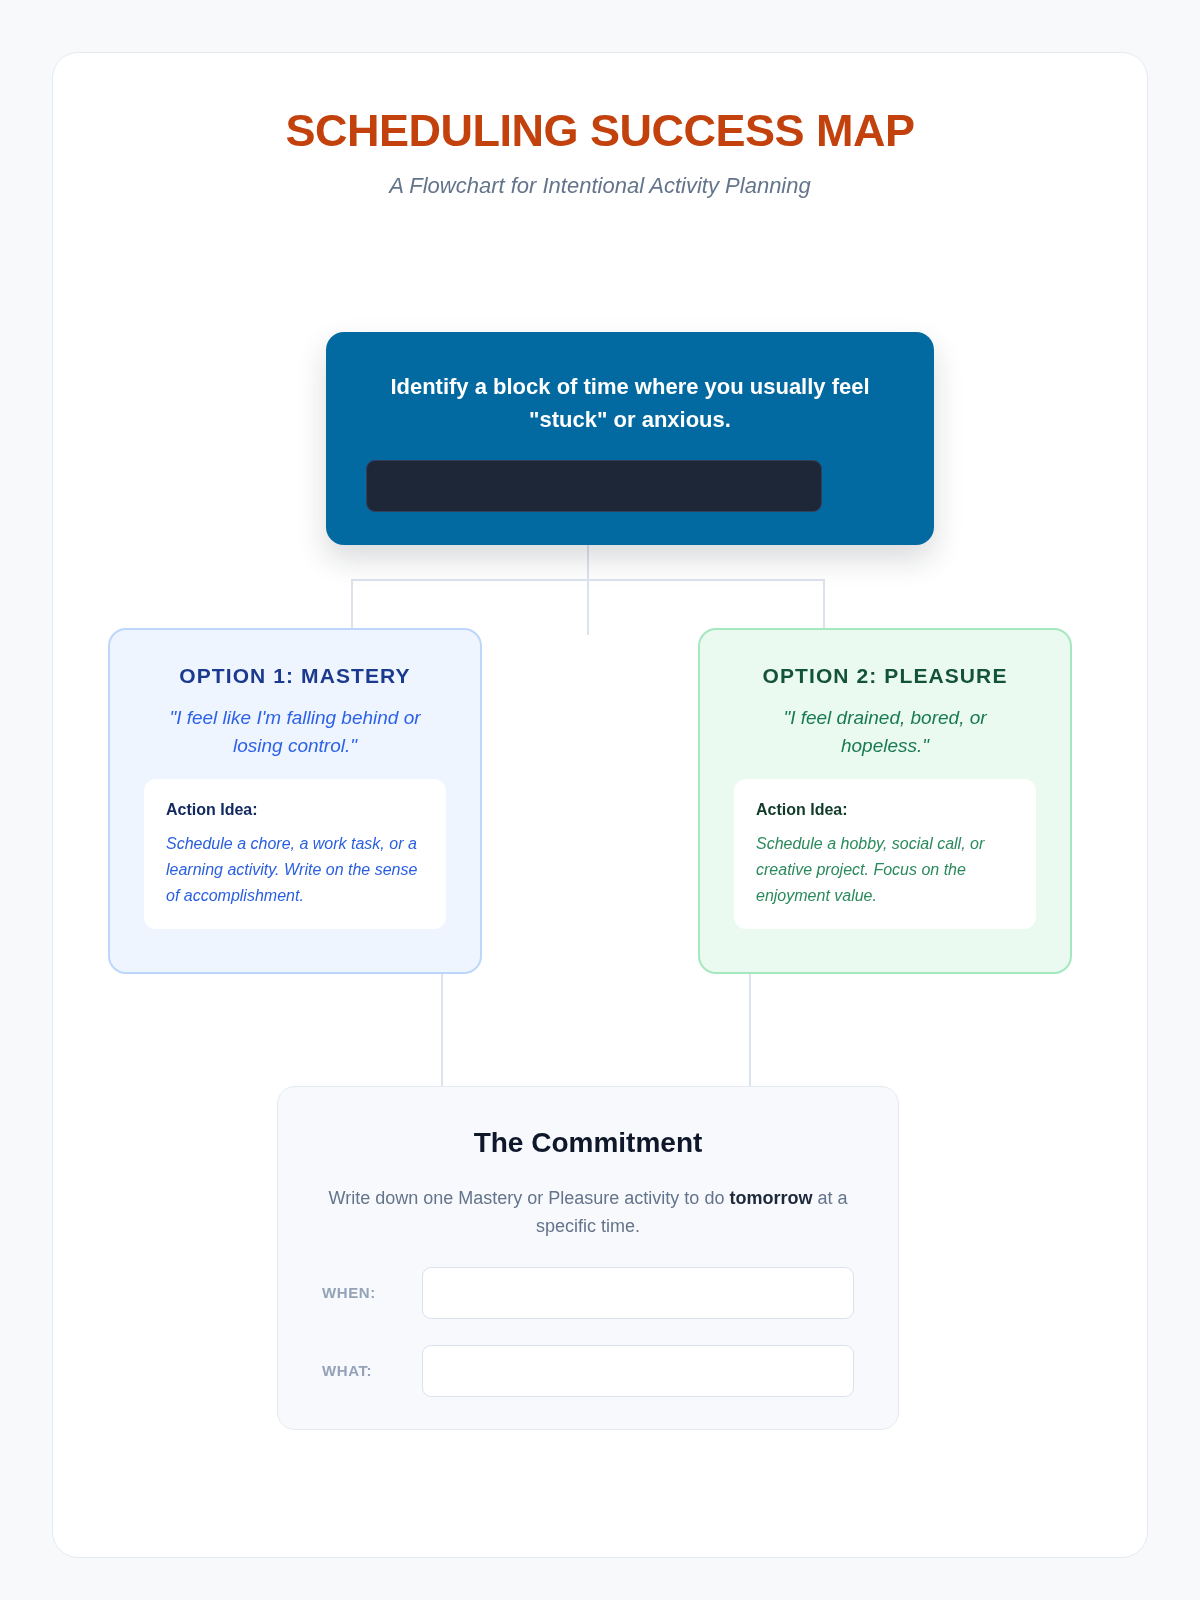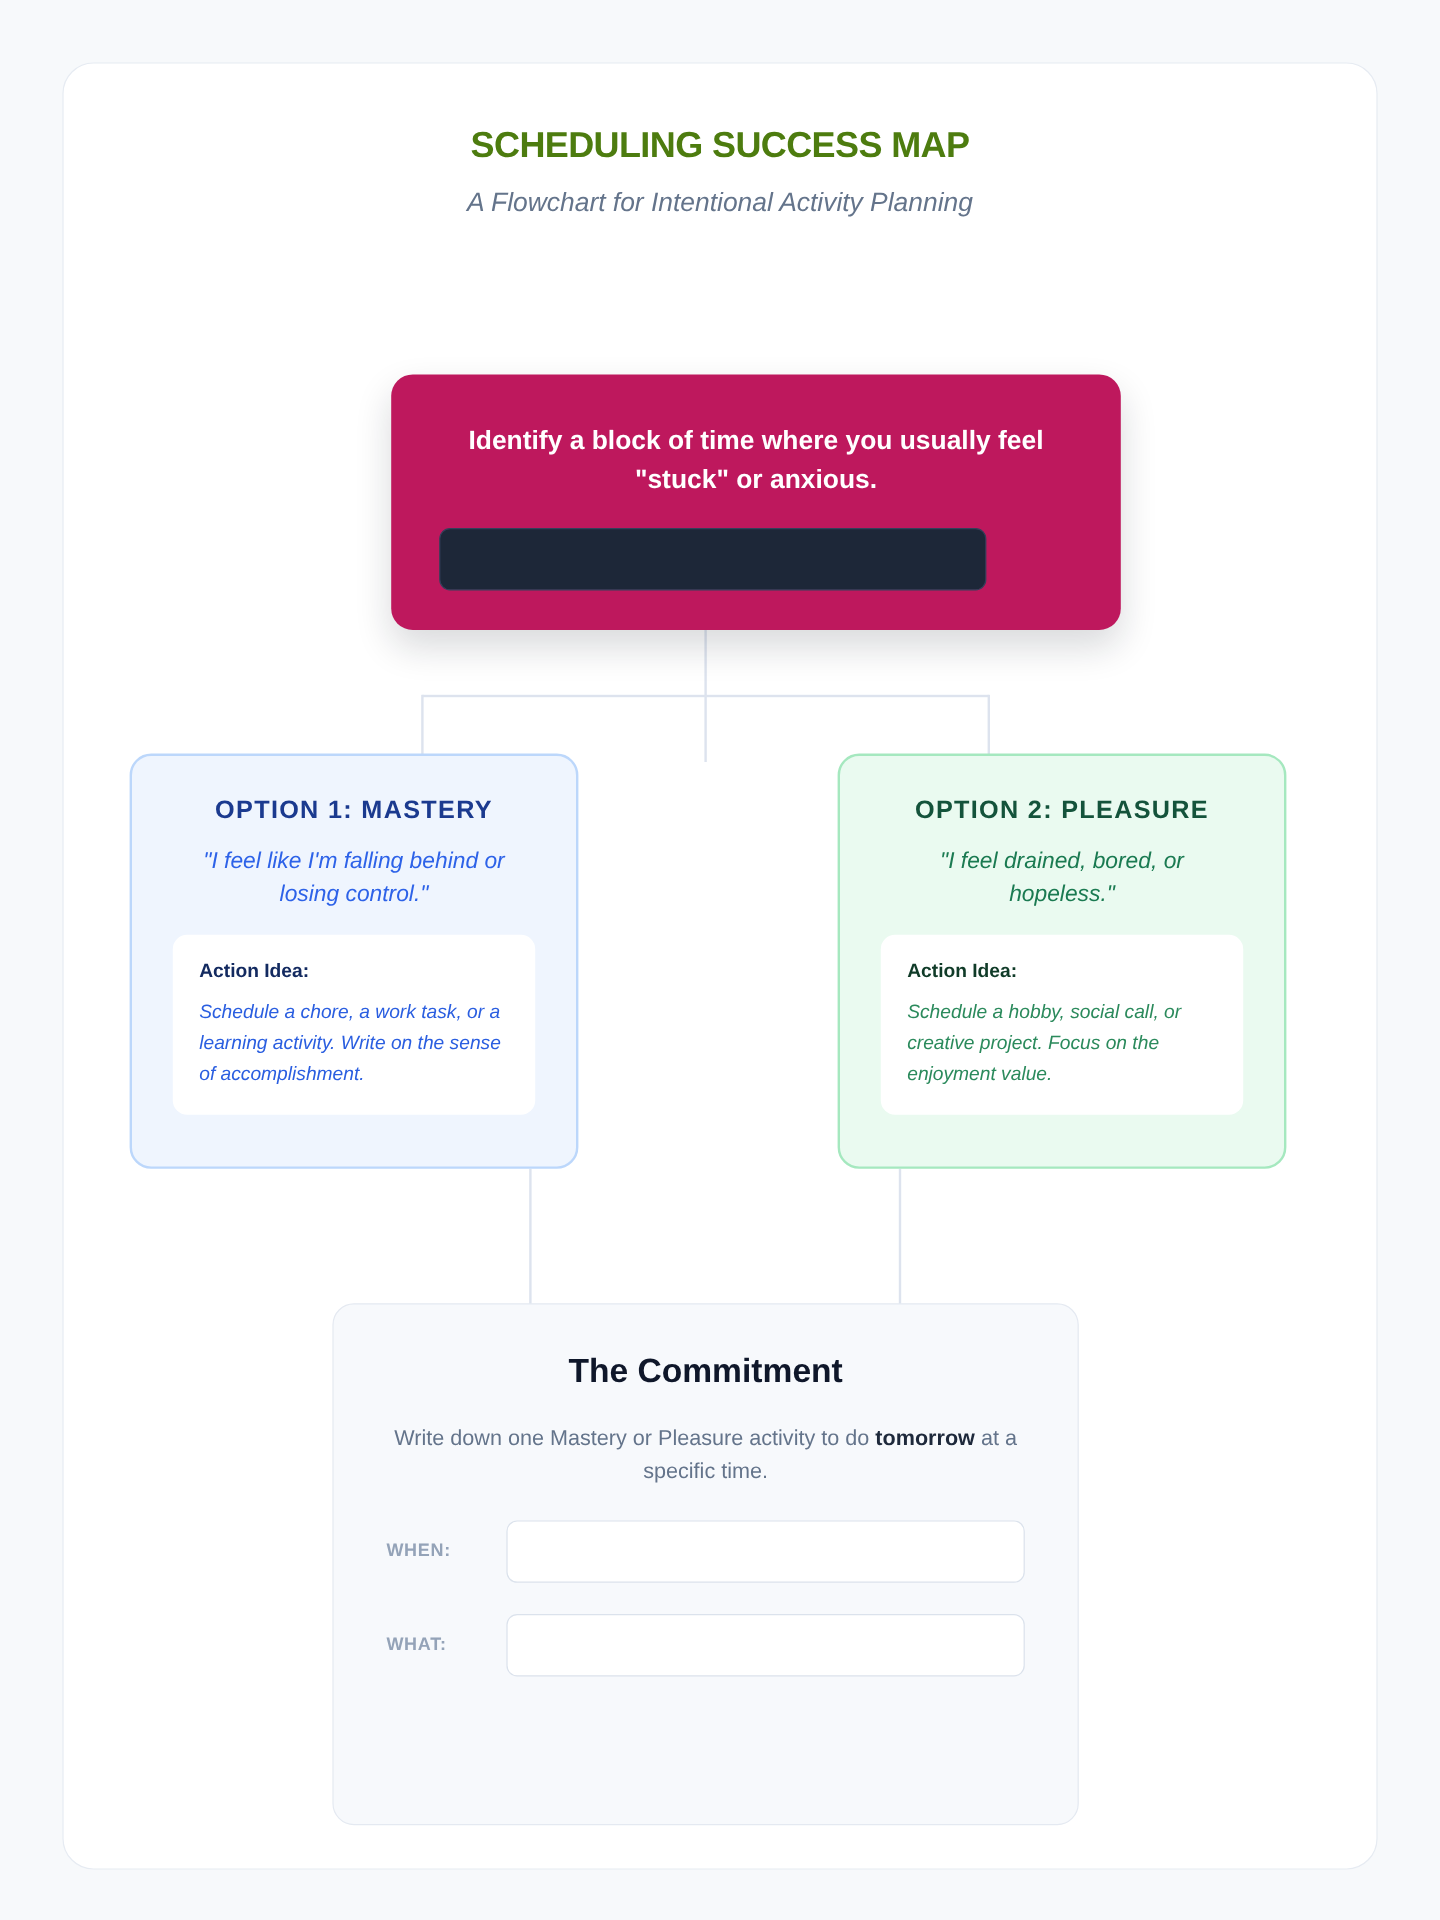--- a/index.html
+++ b/index.html
@@ -34,24 +34,24 @@
 
   
   .header {
     position: absolute;
     left: 0;
     top: 52px;
     width: 100%;
     text-align: center;
   }
   .title {
-    font-size: 30px;
+    font-size: 45px;
     font-weight: 700;
     letter-spacing: -0.5px;
-    color: #4d7c0f;
+    color: #c2410c;
     line-height: 1.15;
   }
   .subtitle {
     margin-top: 16px;
     font-size: 22px;
     font-style: italic;
     color: #64748b;
     font-weight: 400;
   }
 
@@ -65,24 +65,24 @@
   .hline {
     position: absolute;
     height: 2px;
     background: #dde3ee;
   }
 
   
   .dark-box {
     position: absolute;
     left: 326px;
-    top: 312px;
+    top: 332px;
     width: 608px;
     height: 213px;
-    background: #be185d;
+    background: #0369a1;
     border-radius: 18px;
     padding: 38px 40px 30px;
     box-shadow: 0 14px 30px rgba(16, 24, 39, 0.16);
   }
   .dark-box-text {
     color: #ffffff;
     font-size: 22px;
     font-weight: 700;
     line-height: 1.5;
     text-align: center;
@@ -159,21 +159,21 @@
   }
   .mastery .action-body { color: #2a5ee0; }
   .pleasure .action-body { color: #2b8a5c; }
 
   
   .commit-box {
     position: absolute;
     left: 277px;
     top: 1086px;
     width: 622px;
-    height: 435px;
+    height: 344px;
     background: #f7f9fc;
     border: 1px solid #e4e9f1;
     border-radius: 18px;
     padding: 40px 44px 32px;
   }
   .commit-title {
     font-size: 28px;
     font-weight: 700;
     color: #0f172a;
     text-align: center;

